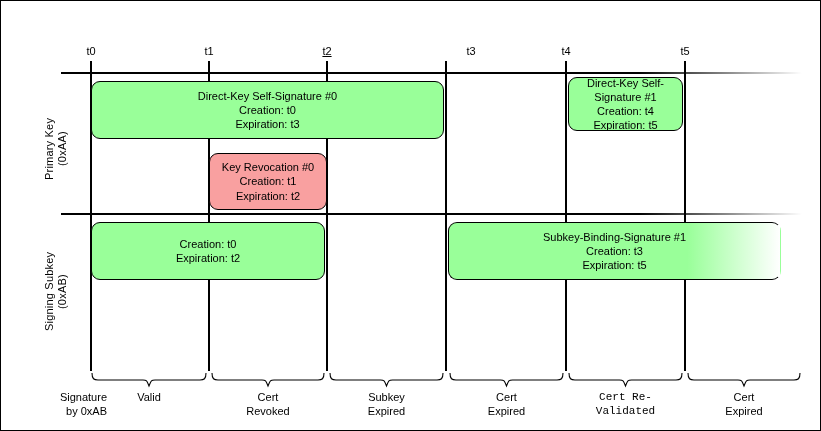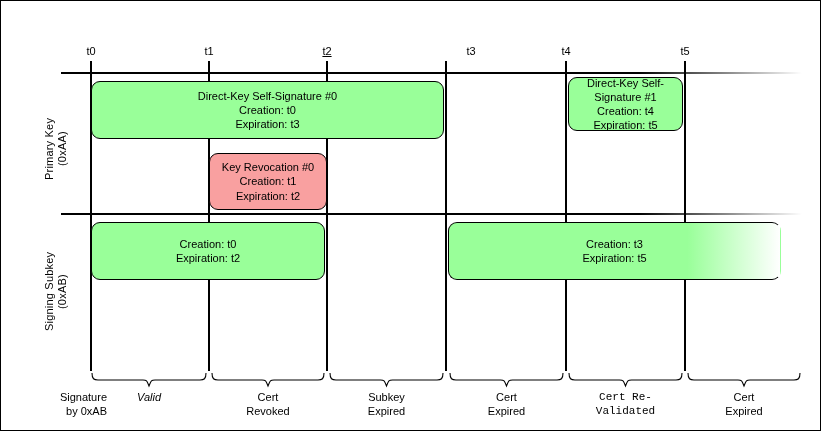--- a/index.html
+++ b/index.html
@@ -91,37 +91,38 @@
         <span class="ln">Direct-Key Self-</span>
         <span class="ln">Signature #1</span>
         <span class="ln">Creation: t4</span>
         <span class="ln">Expiration: t5</span>
       </div>
       <div class="sig-box sig-green" style="left: 90px; top: 221px; width: 234px; height: 58px;">
         <span class="ln">Creation: t0</span>
         <span class="ln">Expiration: t2</span>
       </div>
       <div class="sig-box sig-fade" style="left: 447px; top: 221px; width: 333px; height: 58px;">
+        <span class="ln">Subkey-Binding-Signature #1</span>
         <span class="ln">Creation: t3</span>
         <span class="ln">Expiration: t5</span>
       </div>
     </div>
 
   <div class="corner-label" style="left:26px;top:390px;width:80px;text-align:right;">
     <span>Signature</span><br>
     <span>by 0xAB</span>
   </div>
 
   <div id="braces">
       <div class="brace" style="left: 90px; top: 372px; width: 116px;">
         <svg width="116" height="14">
           <path d="M1,0 C1,6 3,7 7,7 L52,7 C56,7 56,8 58,13 C60,8 60,7 64,7 L109,7 C113,7 115,6 115,0" fill="none" stroke="#000" stroke-width="1.1"></path>
         </svg>
       </div>
-      <div class="brace-label" style="left: 148px; top: 390px; font-style: italic;"><span>Valid</span></div>
+      <div class="brace-label" style="left: 148px; top: 390px;"><span>Valid</span></div>
       <div class="brace" style="left: 210px; top: 372px; width: 114px;">
         <svg width="114" height="14">
           <path d="M1,0 C1,6 3,7 7,7 L51,7 C55,7 55,8 57,13 C59,8 59,7 63,7 L107,7 C111,7 113,6 113,0" fill="none" stroke="#000" stroke-width="1.1"></path>
         </svg>
       </div>
       <div class="brace-label" style="left: 267px; top: 390px;"><span>Cert</span><br><span>Revoked</span></div>
       <div class="brace" style="left: 328px; top: 372px; width: 115px;">
         <svg width="115" height="14">
           <path d="M1,0 C1,6 3,7 7,7 L51.5,7 C55.5,7 55.5,8 57.5,13 C59.5,8 59.5,7 63.5,7 L108,7 C112,7 114,6 114,0" fill="none" stroke="#000" stroke-width="1.1"></path>
         </svg>

